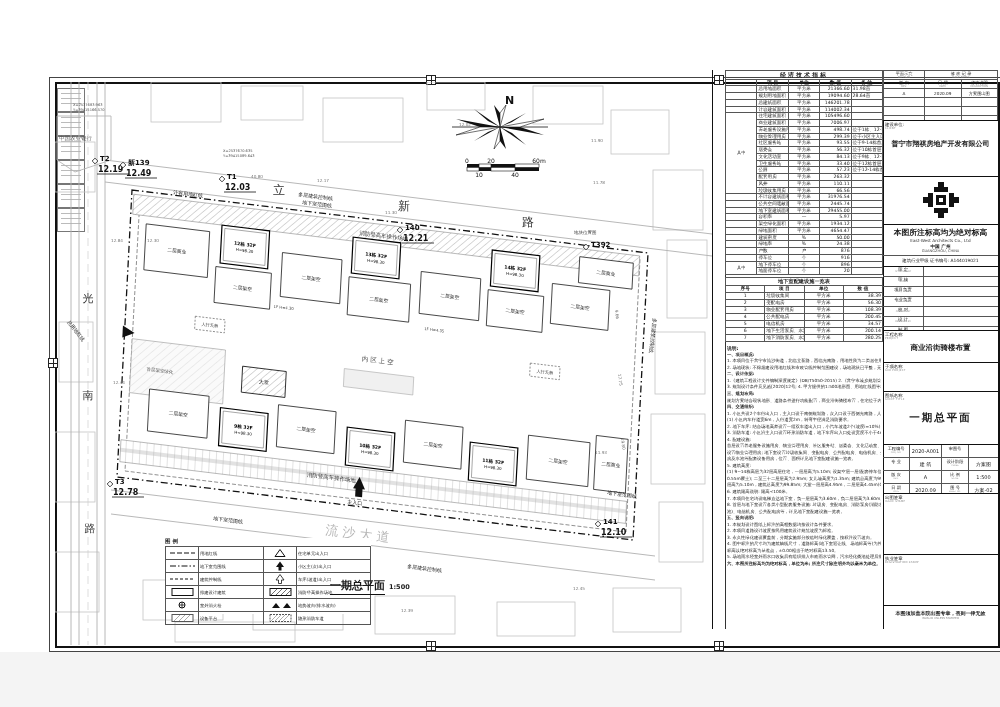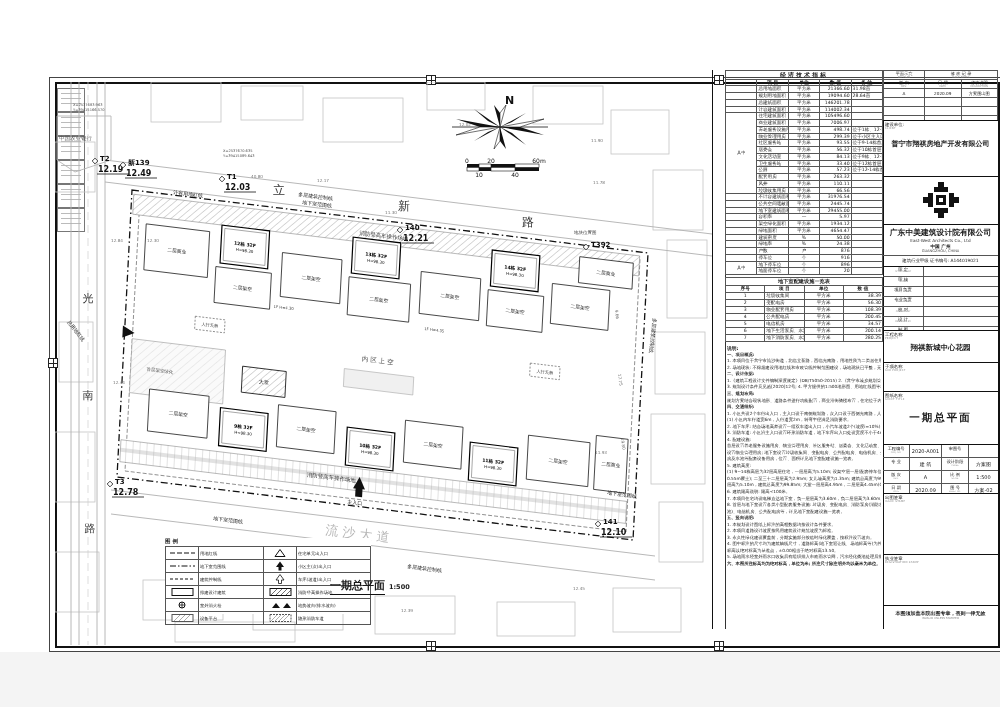--- a/index.html
+++ b/index.html
@@ -770,21 +770,21 @@
           <rect x="13" y="13" width="10" height="10" fill="#111"></rect>
           <rect x="16" y="16" width="4" height="4" fill="#fff"></rect>
           <rect x="15" y="0" width="6" height="6" fill="#111"></rect>
             <rect x="15" y="30" width="6" height="6" fill="#111"></rect>
           <rect x="0" y="15" width="6" height="6" fill="#111"></rect>
             <rect x="30" y="15" width="6" height="6" fill="#111"></rect>
         </svg>
       </div>
 
       <div class="sec" style="height:41px;text-align:center;">
-        <div class="bigname" style="font-size:7.8px;margin-top:2px;">广东中美建筑设计院有限公司</div>
+        <div class="bigname" style="font-size:7.8px;margin-top:2px;">本图所注标高均为绝对标高</div>
         <div style="font-size:4.2px;color:#333;">East-West Architects Co., Ltd</div>
         <div style="font-size:4.6px;font-weight:bold;margin-top:1px;">中国 广州</div>
         <div style="font-size:3.6px;color:#444;">GUANGZHOU, CHINA</div>
         <div style="font-size:4.4px;margin-top:2px;border-top:0.5px solid #555;padding-top:2px;">建筑行业甲级  证书编号: A144019021</div>
       </div>
 
       <div class="sec" style="height:63px;" id="sigs">
           <div class="sigrow">
             <div class="sl">审 定<span class="en">APPROVED BY</span></div>
             <div style="flex:1"></div>
@@ -811,21 +811,21 @@
           </div>
           <div class="sigrow">
             <div class="sl">制 图</div>
             <div style="flex:1"></div>
           </div>
         </div>
 
       <div class="sec" style="height:31px;">
         <div class="lab"><span>工程名称</span>
           <span class="en">PROJECT</span></div>
-        <div class="bigname" style="font-size:7.5px;margin-top:3px;">翔祺新城中心花园</div>
+        <div class="bigname" style="font-size:7.5px;margin-top:3px;">商业沿街骑楼布置</div>
       </div>
 
       <div class="sec" style="height:28px;">
         <div class="lab"><span>子项名称</span>
           <span class="en">SUB PROJECT</span></div>
         <div class="bigname" style="font-size:6.5px;"></div>
       </div>
 
       <div class="sec" style="height:52px;">
         <div class="lab"><span>图纸名称</span>

